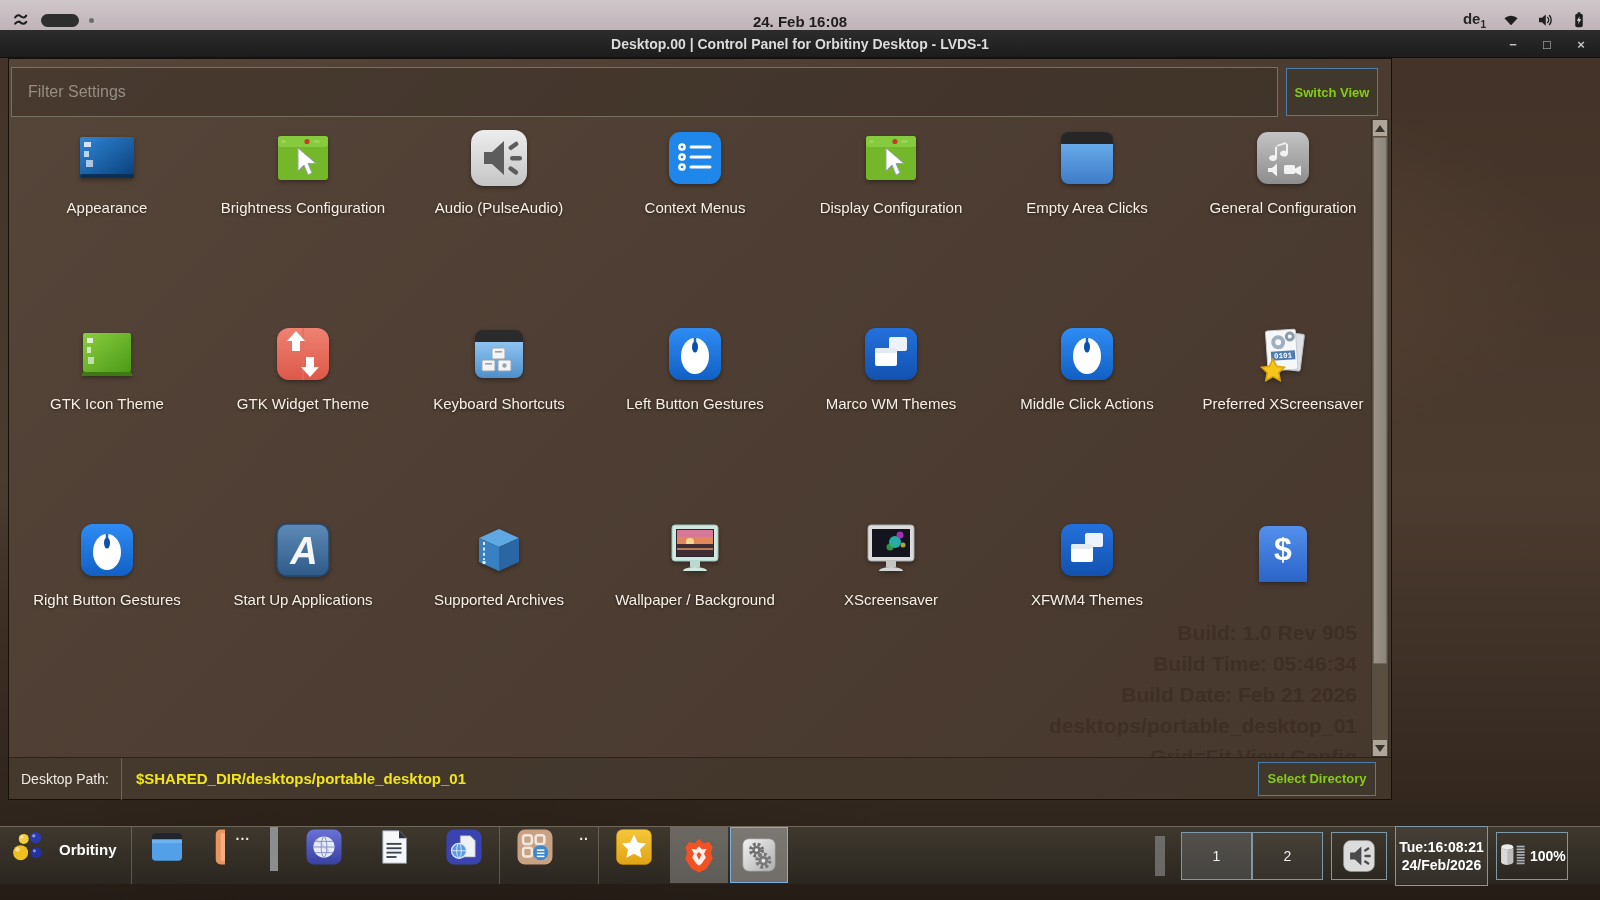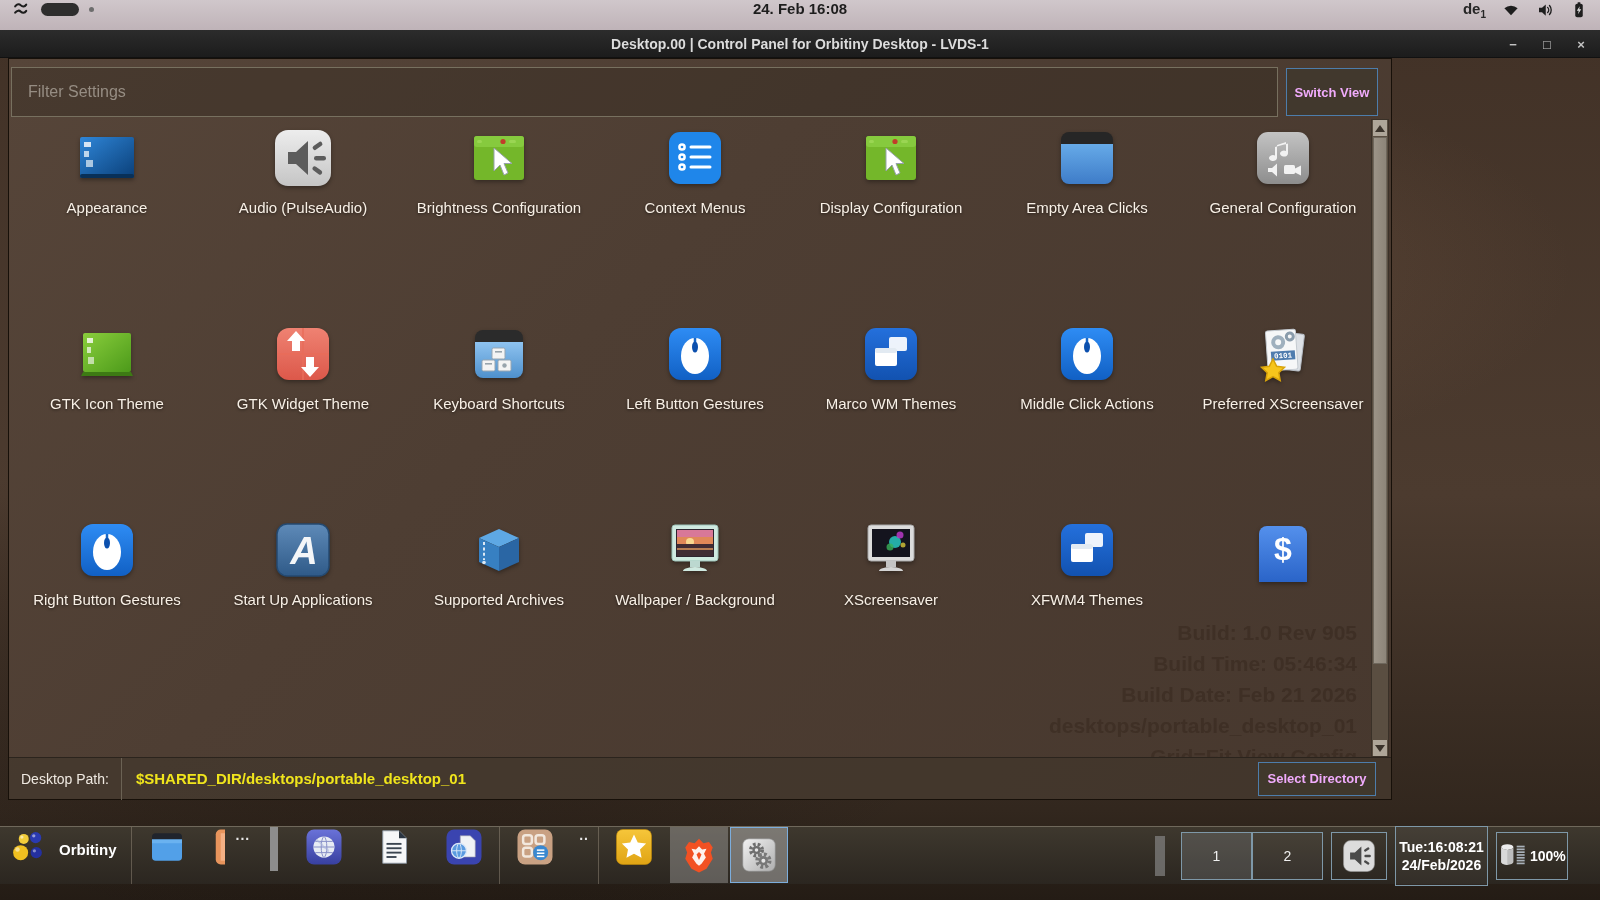--- a/index.html
+++ b/index.html
@@ -8,21 +8,21 @@
     font-family:"Liberation Sans", sans-serif;
     position:relative;
     background:
       radial-gradient(ellipse 700px 320px at 72% 30%, rgba(140,104,80,.25), transparent 60%),
       radial-gradient(ellipse 900px 420px at 25% 75%, rgba(20,12,8,.35), transparent 65%),
       linear-gradient(180deg,#c9bec3 0px,#c2b6bb 29px,#423227 30px,#4c3b2f 55%,#32271e 90%,#241c15 100%);
   }
 
   
   .topbar { position:absolute; top:0; left:0; width:1600px; height:30px;
-    background:linear-gradient(180deg,#d0c7cb,#bfb3b8); display:flex; align-items:flex-start; padding:0 12px; }
+    background:linear-gradient(180deg,#d0c7cb,#bfb3b8); display:flex; align-items:flex-end; padding:0 12px; }
   .topbar-left { display:flex; align-items:center; gap:10px; z-index:2; }
   .sys-logo { width:19px; height:19px; }
   .pill { width:38px; height:13px; border-radius:7px; background:#2e2e2e; }
   .pill-dot { width:5px; height:5px; border-radius:50%; background:#6d6d6d; }
   .topbar-clock { position:absolute; left:0; right:0; text-align:center; font-weight:bold;
     font-size:15px; color:#1d1d1d; }
   .topbar-right { margin-left:auto; display:flex; align-items:center; gap:16px; z-index:2; }
   .kb-layout { font-weight:bold; font-size:15px; color:#262626; }
   .kb-layout sub { font-size:10px; }
   .tray-ic { width:18px; height:18px; }
@@ -38,21 +38,21 @@
   
   .window { position:absolute; top:58px; left:8px; width:1384px; height:742px;
     background:linear-gradient(135deg,#564539 0%,#4e3e33 40%,#47382e 100%);
     border:1px solid #171009; }
 
   .filterbar { position:absolute; top:8px; left:2px; right:6px; height:50px; display:flex; align-items:center; }
   .filter-input { flex:1; height:50px; background:rgba(46,38,30,.35); border:1px solid #77705f;
     color:#ddd; font-size:16px; padding:0 16px; font-family:"Liberation Sans", sans-serif; outline:none; }
   .filter-input::placeholder { color:#968d83; }
   .btn-accent { height:48px; margin-left:8px; background:rgba(64,56,45,.92); border:1px solid #4d7dab;
-    color:#f0abfc; font-weight:bold; font-size:13px; font-family:"Liberation Sans", sans-serif; cursor:default; }
+    color:#84cc16; font-weight:bold; font-size:13px; font-family:"Liberation Sans", sans-serif; cursor:default; }
   .switch-btn { width:92px; margin-right:7px; }
 
   .content { position:absolute; top:60px; left:0; right:0; bottom:42px; overflow:hidden; }
 
   .watermark { position:absolute; right:34px; top:498px; text-align:right;
     font-weight:bold; font-size:21px; line-height:31px; color:rgba(28,13,5,.22); white-space:nowrap; }
 
   .grid { position:absolute; top:0; left:0; width:1372px; height:100%;
     display:grid; grid-template-columns:repeat(7,196px); grid-auto-rows:196px; }
   .cell { display:flex; flex-direction:column; align-items:center; padding-top:7px; cursor:default; }
@@ -192,47 +192,47 @@
               <rect x="9" y="16" width="7" height="5" fill="#e8f0f8" opacity=".9"></rect>
               <rect x="9" y="25" width="5" height="6" fill="#d8e8f4" opacity=".85"></rect>
               <rect x="11" y="34" width="7" height="7" fill="#cfe0ee" opacity=".8"></rect>
             </svg>
           </div>
           <div class="glabel">Appearance</div>
         </div>
         <div class="cell">
           <div class="gicon">
             <svg viewBox="0 0 64 64">
-              <defs>
-                <linearGradient id="gsp" x1="0" y1="0" x2="0" y2="1">
-                  <stop offset="0" stop-color="#ededed"></stop>
-                  <stop offset="1" stop-color="#c5c5c5"></stop>
-                </linearGradient>
-              </defs>
-              <rect x="4" y="4" width="56" height="56" rx="13" fill="url(#gsp)"></rect>
-              <path d="M17 26h8l12-11v34L25 38h-8z" fill="#5c5c5c"></path>
-              <rect x="41" y="18" width="11" height="4.4" rx="2.2" fill="#5c5c5c" transform="rotate(-36 46 20)"></rect>
-              <rect x="43" y="30" width="12" height="4.4" rx="2.2" fill="#5c5c5c"></rect>
-              <rect x="41" y="42" width="11" height="4.4" rx="2.2" fill="#5c5c5c" transform="rotate(36 46 44)"></rect>
-            </svg>
-          </div>
-          <div class="glabel">Audio (PulseAudio)</div>
-        </div>
-        <div class="cell">
-          <div class="gicon">
-            <svg viewBox="0 0 64 64">
               <rect x="7" y="10" width="50" height="44" rx="3" fill="#74b72a"></rect>
               <rect x="7" y="10" width="50" height="11" rx="3" fill="#86ca3e"></rect>
               <circle cx="36" cy="15.5" r="2.6" fill="#c23c2a"></circle>
               <rect x="42" y="14" width="7" height="3" rx="1.5" fill="#9ad553"></rect>
               <rect x="10" y="14" width="5" height="3" rx="1.5" fill="#9ad553"></rect>
               <path d="M27 22v23l6-6 4 10 4-2-4-9.5h8z" fill="#fff" stroke="#97a2ac" stroke-width="1"></path>
             </svg>
           </div>
           <div class="glabel">Brightness Configuration</div>
+        </div>
+        <div class="cell">
+          <div class="gicon">
+            <svg viewBox="0 0 64 64">
+              <defs>
+                <linearGradient id="gsp" x1="0" y1="0" x2="0" y2="1">
+                  <stop offset="0" stop-color="#ededed"></stop>
+                  <stop offset="1" stop-color="#c5c5c5"></stop>
+                </linearGradient>
+              </defs>
+              <rect x="4" y="4" width="56" height="56" rx="13" fill="url(#gsp)"></rect>
+              <path d="M17 26h8l12-11v34L25 38h-8z" fill="#5c5c5c"></path>
+              <rect x="41" y="18" width="11" height="4.4" rx="2.2" fill="#5c5c5c" transform="rotate(-36 46 20)"></rect>
+              <rect x="43" y="30" width="12" height="4.4" rx="2.2" fill="#5c5c5c"></rect>
+              <rect x="41" y="42" width="11" height="4.4" rx="2.2" fill="#5c5c5c" transform="rotate(36 46 44)"></rect>
+            </svg>
+          </div>
+          <div class="glabel">Audio (PulseAudio)</div>
         </div>
         <div class="cell">
           <div class="gicon">
             <svg viewBox="0 0 64 64">
               <rect x="6" y="6" width="52" height="52" rx="11" fill="#1f86ea"></rect>
               <g stroke="#fff" stroke-width="3" stroke-linecap="round">
                 <line x1="28" y1="21" x2="47" y2="21"></line>
                 <line x1="28" y1="31" x2="47" y2="31"></line>
                 <line x1="28" y1="41" x2="47" y2="41"></line>
               </g>

